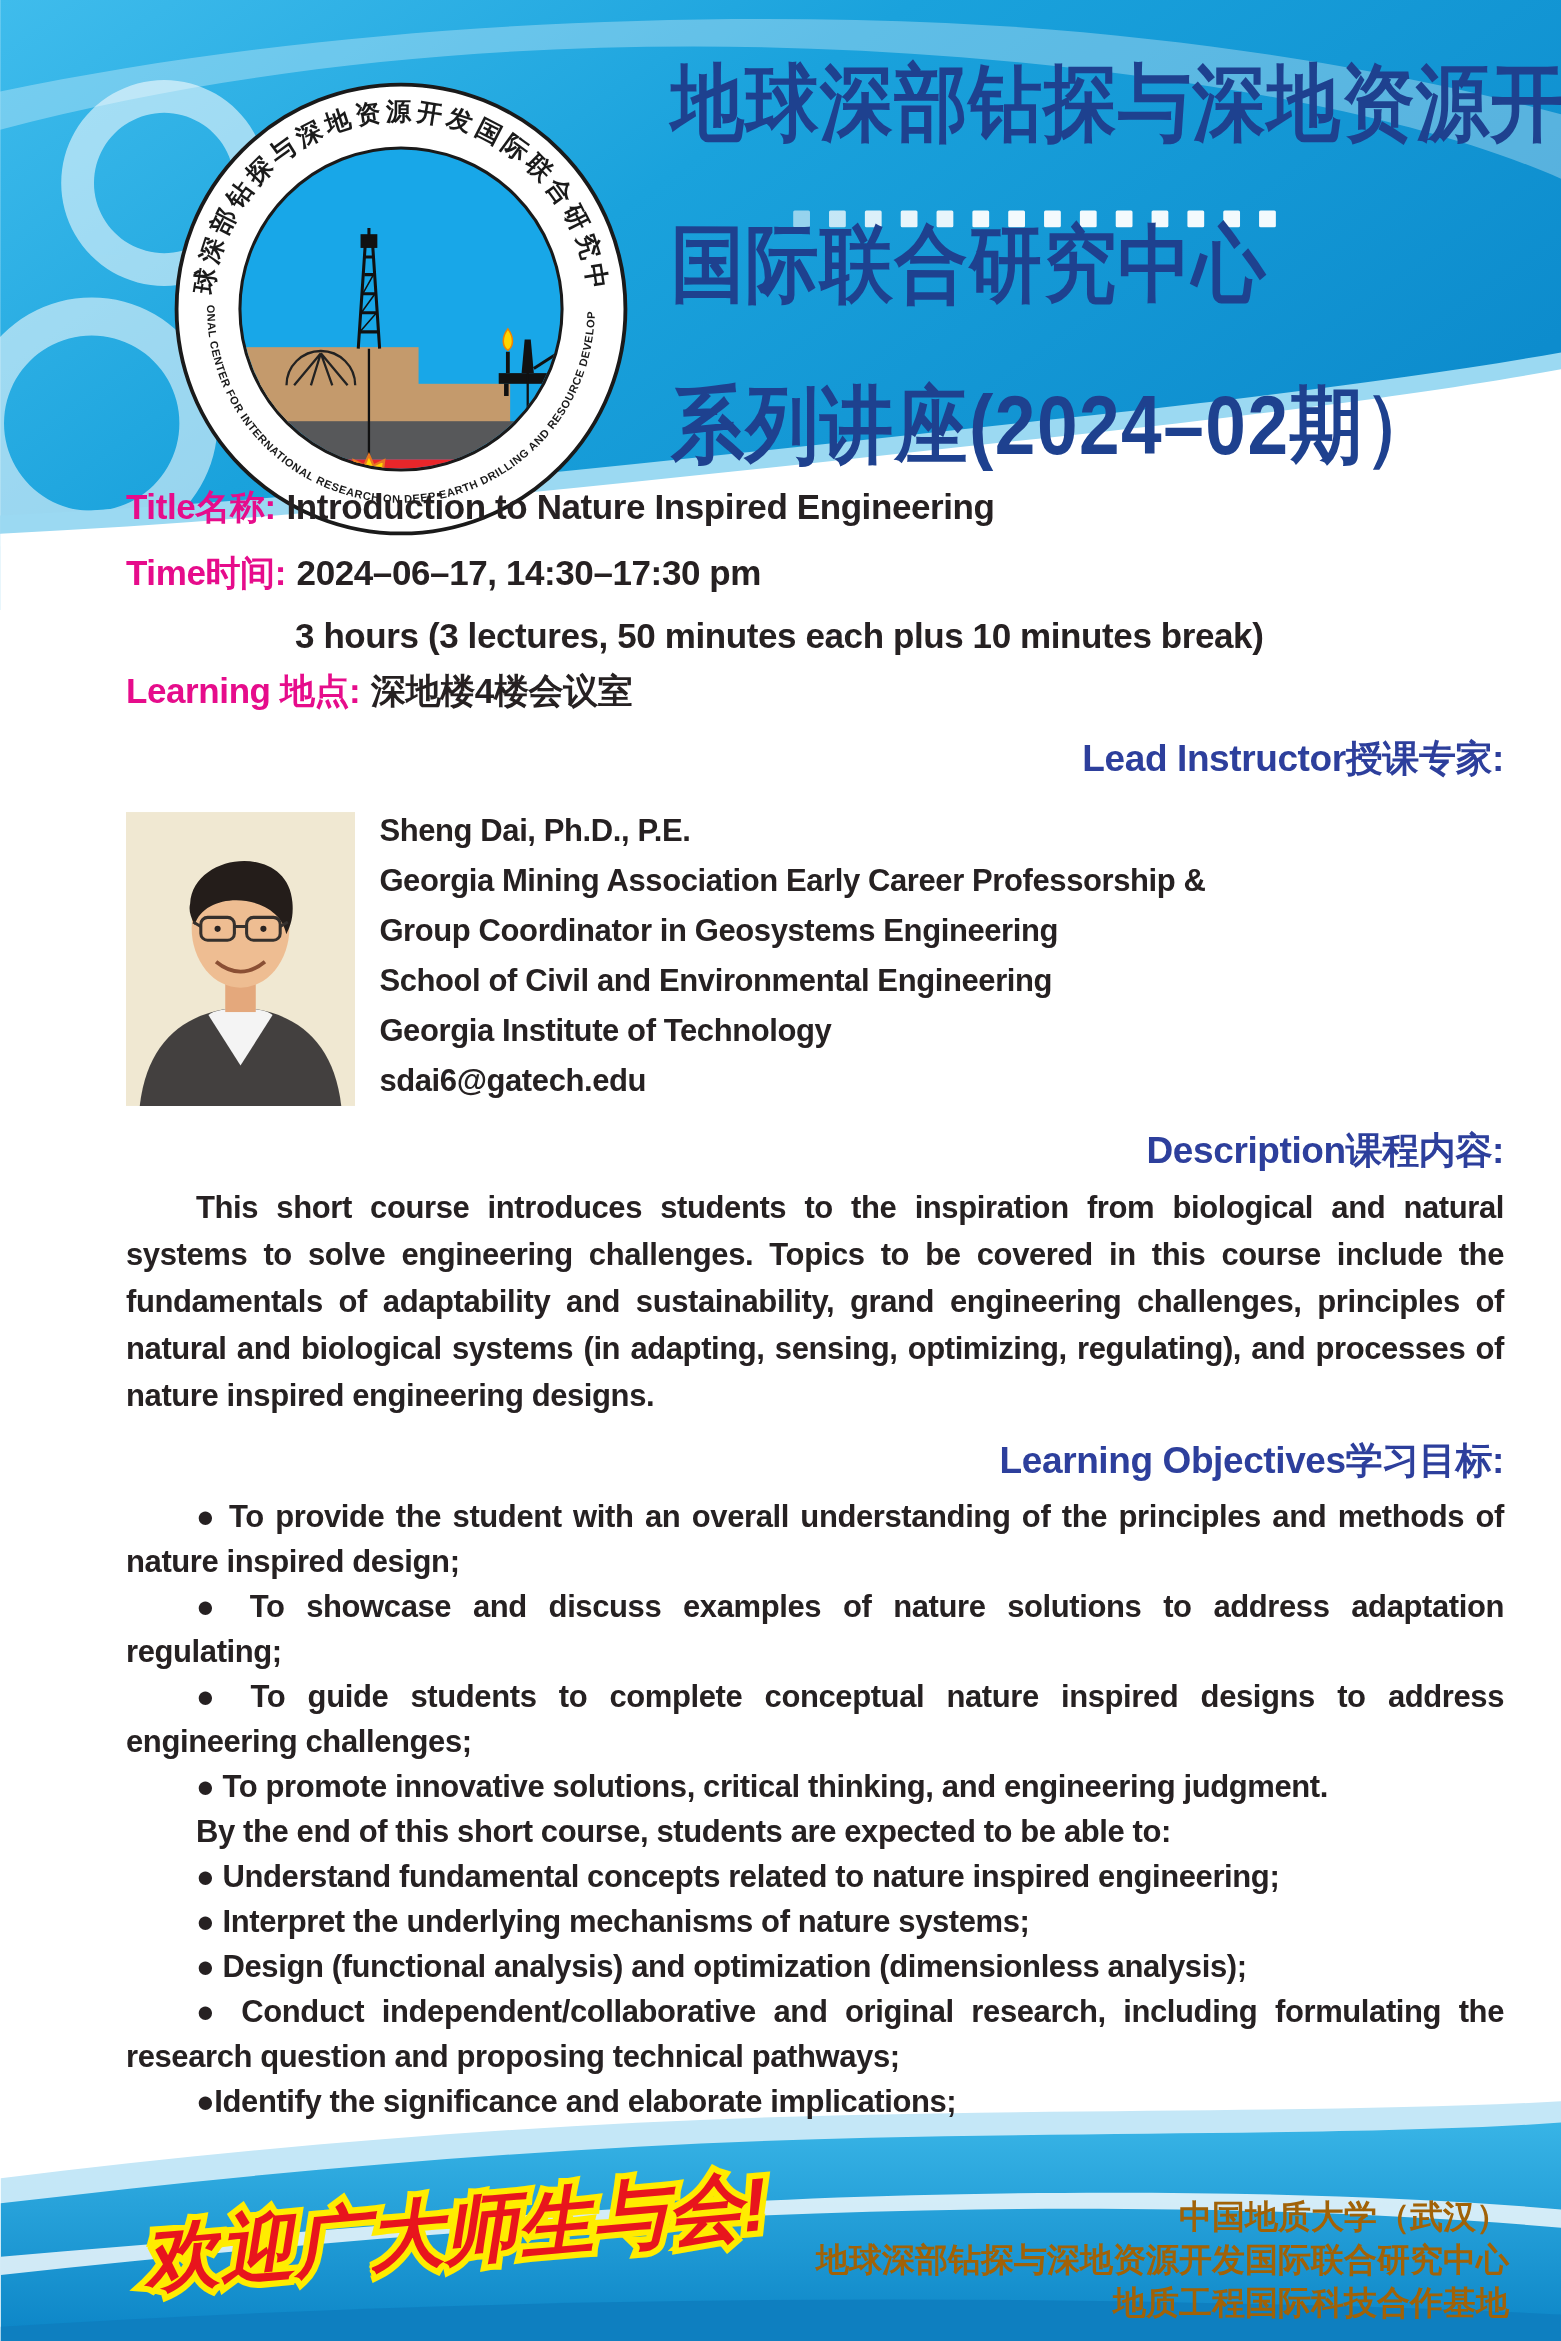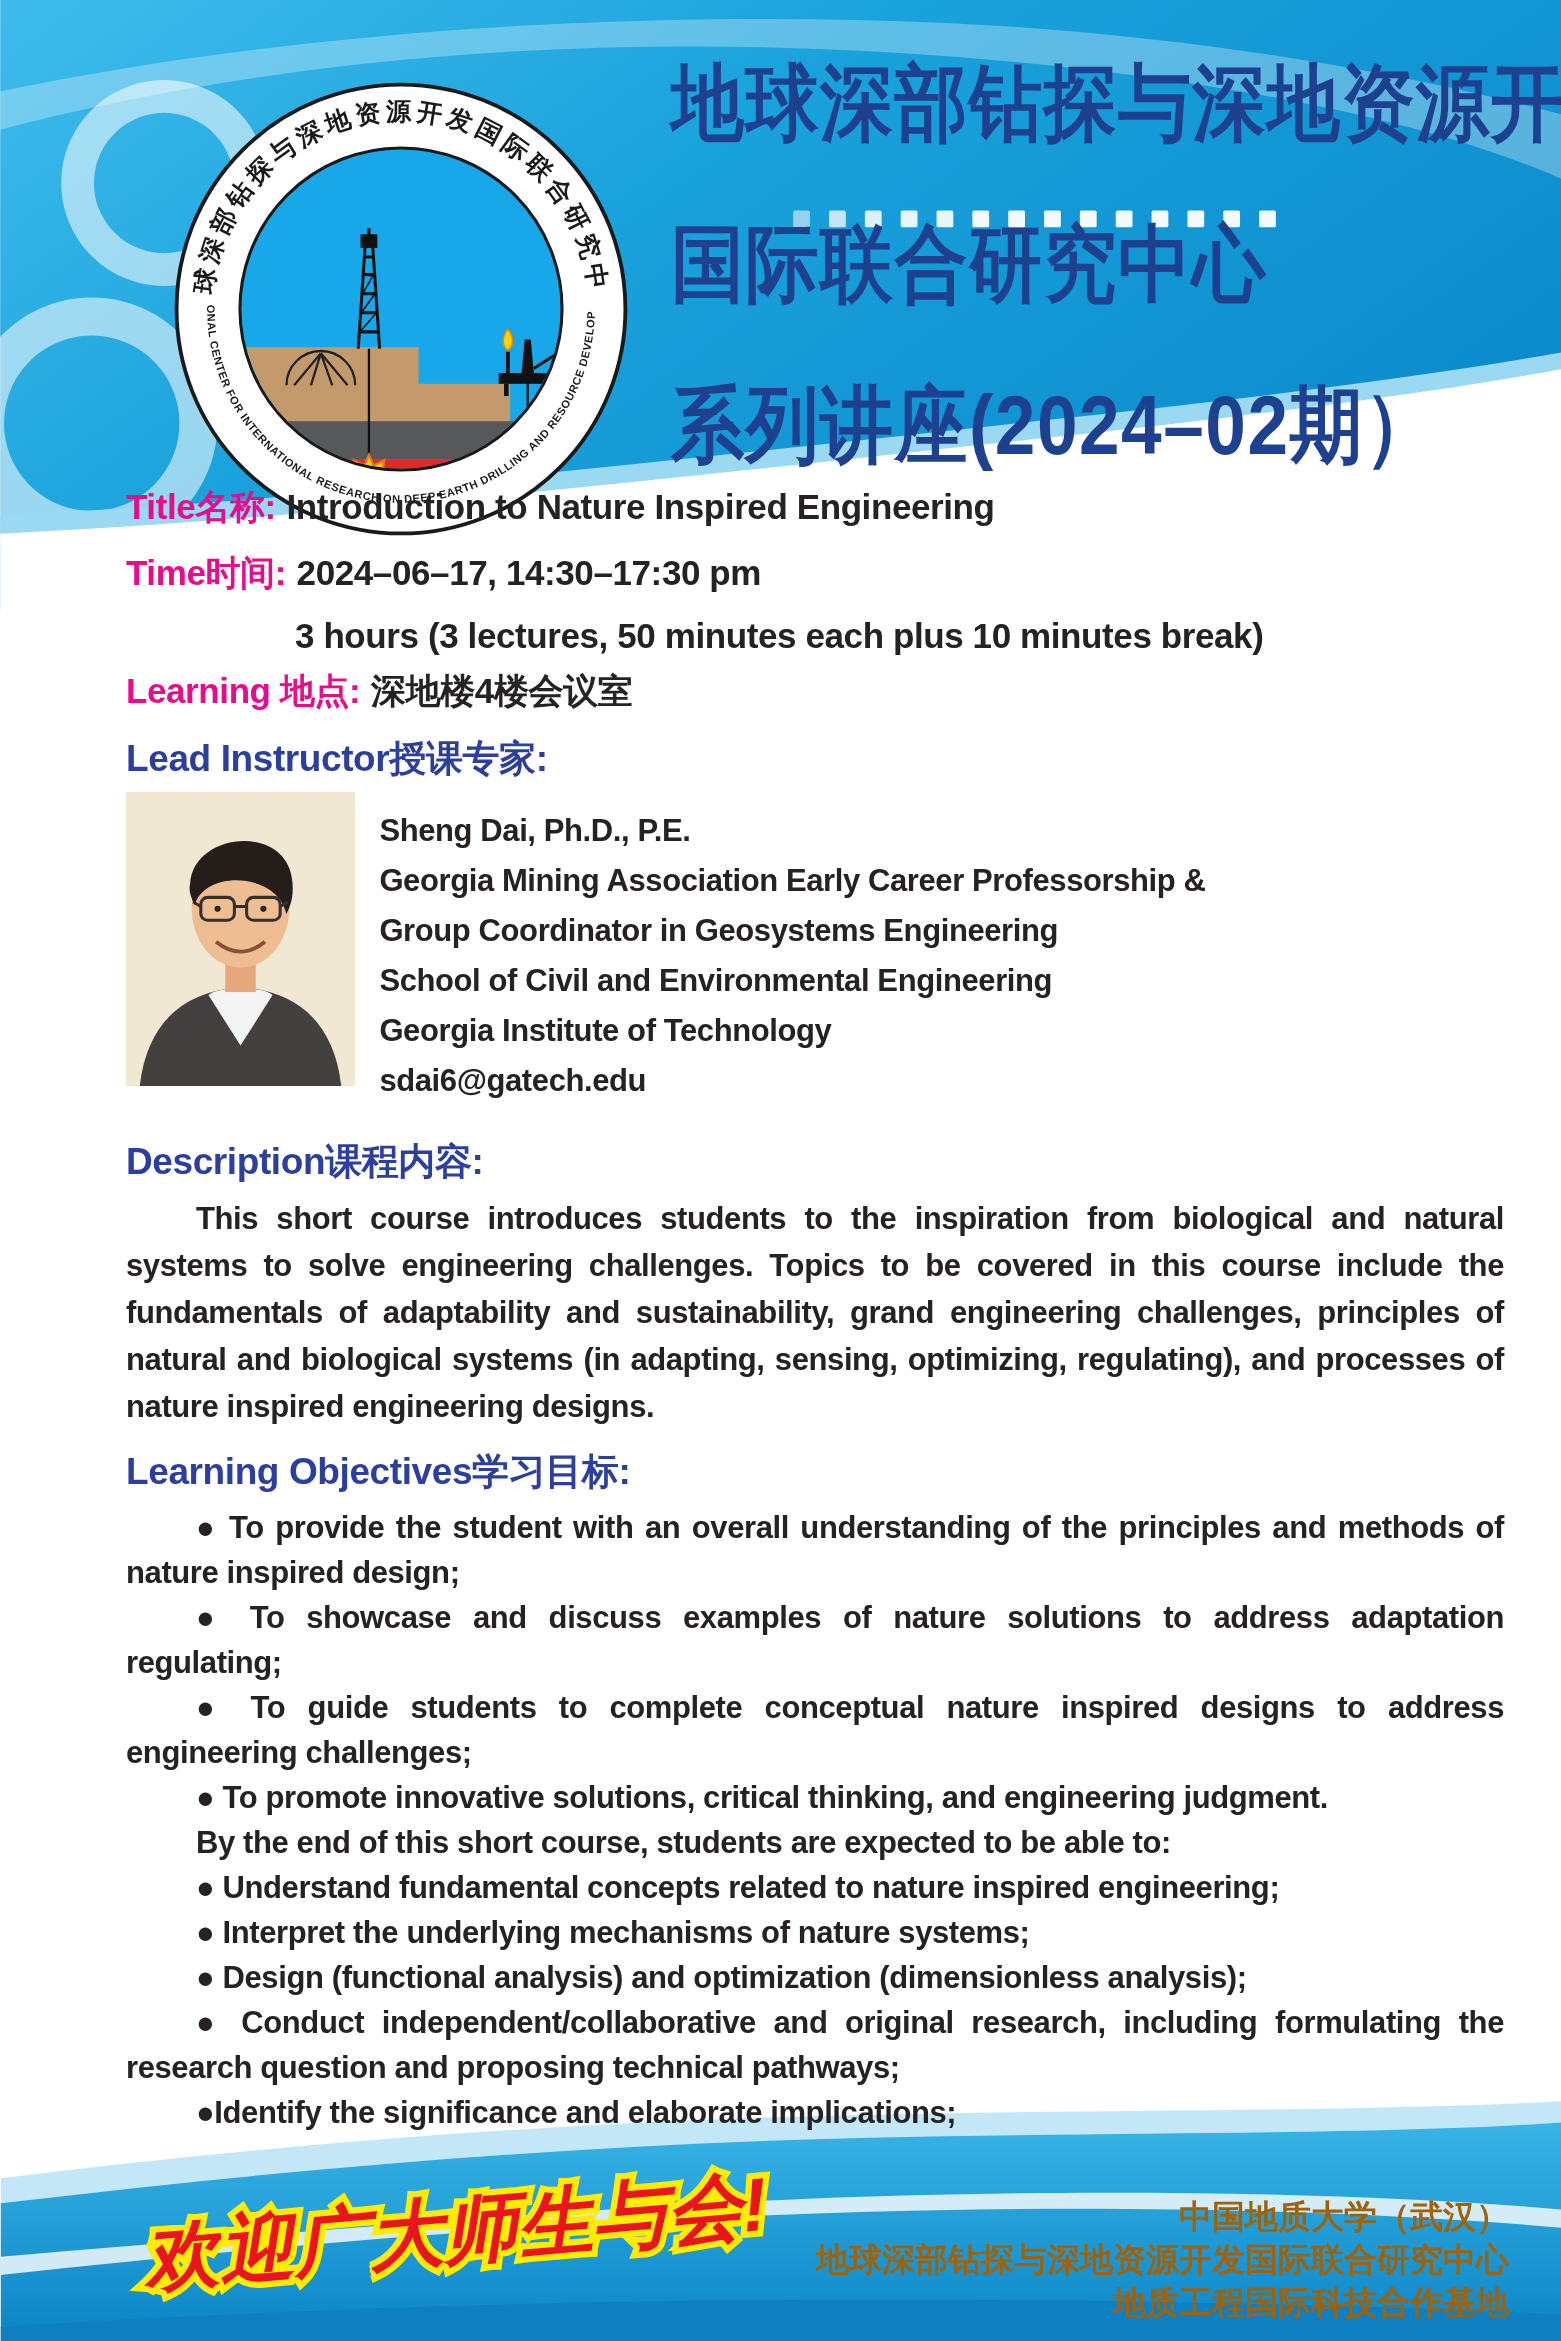--- a/index.html
+++ b/index.html
@@ -17,23 +17,23 @@
   }
   .header-title .t-line{display:block;}
   
   .body-content{position:absolute;left:126px;right:58px;top:488px;z-index:2;color:#262122;letter-spacing:-0.4px;}
   p{margin:0;}
   .info{font-size:35px;line-height:38px;margin-bottom:27.5px;white-space:nowrap;}
   .info .lbl{color:#e60c8b;margin-right:10.7px;}
   .info.tight{margin-bottom:25px;}
   .info.indent{padding-left:169px;margin-bottom:17px;}
   .section{
-    margin:0 0 12.2px 0;color:#2d3f9c;font-size:37px;line-height:43px;letter-spacing:-0.4px;font-weight:700;
-  }
-  .instructor-row{display:flex;align-items:flex-start;margin-bottom:34px;}
+    margin:0 0 12.2px 0;color:#2d3f9c;font-size:37px;line-height:43px;letter-spacing:-0.4px;font-weight:700;text-align:right;
+  }
+  .instructor-row{display:flex;align-items:flex-end;margin-bottom:23px;}
   .photo{width:229px;height:294px;flex:0 0 auto;margin-right:24.4px;}
   .instr-lines{padding-top:13.7px;}
   .instr{font-size:31px;line-height:50px;white-space:nowrap;}
   .para{font-size:31px;text-align:justify;}
   .para.desc{line-height:47px;text-indent:70px;margin-bottom:20px;}
   .para.obj{line-height:45px;text-indent:70px;}
   
   .footer-art{position:absolute;left:0;bottom:0;z-index:1;}
   .welcome{
     position:absolute;left:145px;top:2209px;z-index:3;width:625px;height:122px;

